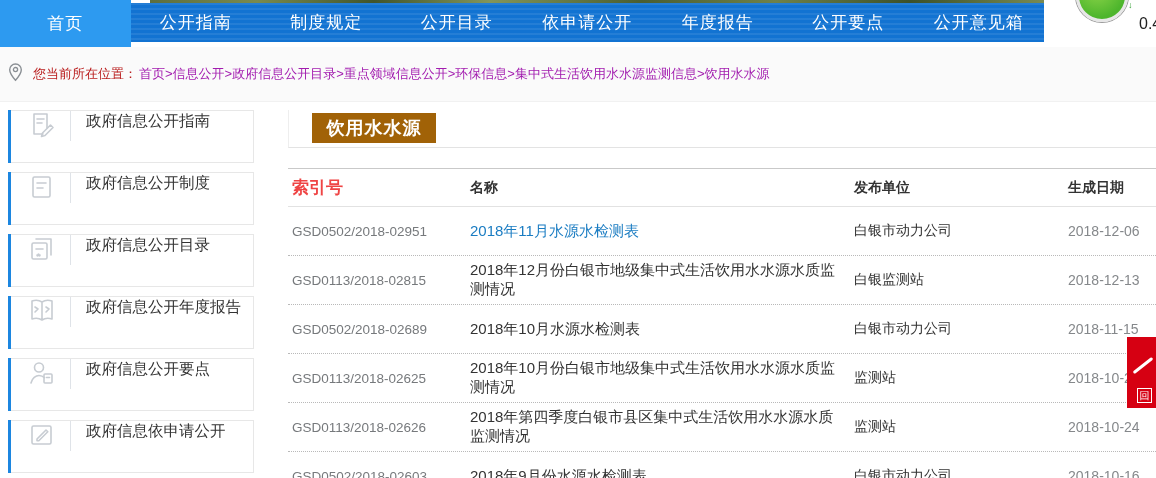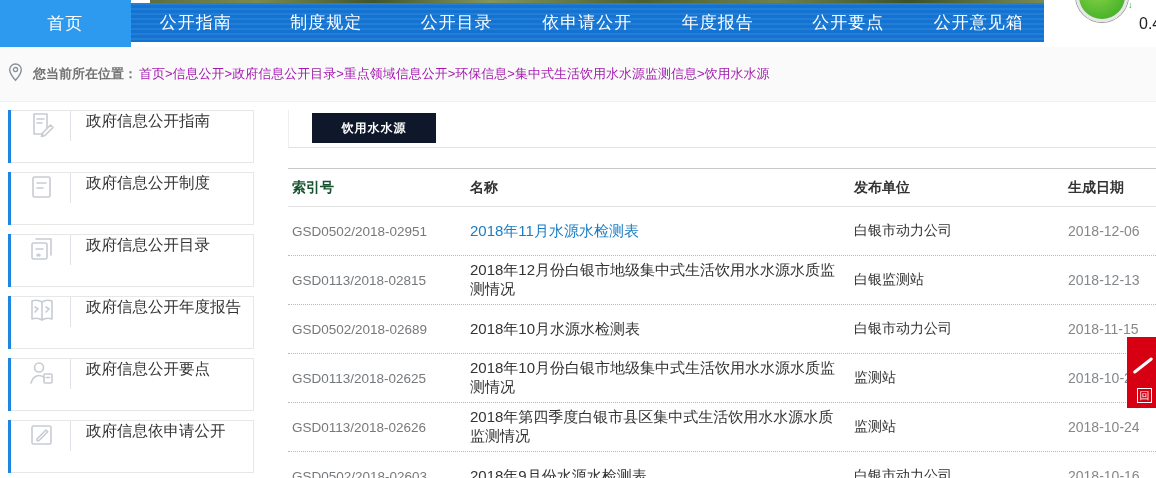--- a/index.html
+++ b/index.html
@@ -21,51 +21,51 @@
   .speed-circle{position:absolute;left:1076px;top:-30px;width:46px;height:46px;border-radius:50%;
     background:radial-gradient(circle at 40% 35%,#8ed64a,#4db52c 70%);border:3px solid #e7e7e7;
     box-shadow:0 0 0 1px #9a9a9a;z-index:50;}
   .speed-text{position:absolute;left:1139px;top:15px;font-size:16px;color:#222;z-index:50;}
   .speed-arrow{position:absolute;left:1128px;top:0px;font-size:9px;color:#2f9e2f;z-index:50;}
 
   
   .breadcrumb{position:absolute;top:47px;left:0;width:100%;height:55px;background:#fafafa;
     display:flex;align-items:center;border-bottom:1px solid #f1f1f1;box-sizing:border-box;}
   .pin{margin:0 10px 0 8px;flex:0 0 auto;}
-  .breadcrumb .label{font-size:13px;color:#737373;font-weight:bold;}
+  .breadcrumb .label{font-size:13px;color:#b91c1c;font-weight:normal;}
   .breadcrumb .path{font-size:13px;color:#a21caf;margin-left:2px;}
 
   
   .sidebar{position:absolute;left:8px;top:110px;width:246px;}
   .side-item{position:relative;height:51px;border:1px solid #e7e7e7;border-left:none;background:#fff;
     margin-bottom:9px;display:flex;align-items:flex-start;cursor:pointer;}
   .side-accent{position:absolute;left:0;top:-1px;bottom:-1px;width:3px;background:#1c86e0;}
   .side-icon{margin-left:20px;width:28px;height:28px;flex:0 0 auto;display:flex;align-items:center;justify-content:center;}
   .side-divider{width:1px;height:30px;background:#dfe3e8;margin-left:14px;}
   .side-label{margin-left:15px;font-size:15.5px;color:#333;white-space:nowrap;}
 
   
   .main{position:absolute;left:288px;top:110px;width:868px;}
   .panel-head{height:37px;border-bottom:1px solid #e3e3e3;border-left:1px solid #eee;position:relative;background:#fff;}
-  .title-tab{position:absolute;left:23px;top:3px;width:124px;height:30px;background:#0f172a;color:#fff;
-    font-size:12px;font-weight:bold;display:flex;align-items:center;justify-content:center;letter-spacing:1px;}
+  .title-tab{position:absolute;left:23px;top:3px;width:124px;height:30px;background:#a16207;color:#fff;
+    font-size:18px;font-weight:bold;display:flex;align-items:center;justify-content:center;letter-spacing:1px;}
 
   .table{margin-top:20px;border-top:1px solid #c9c9c9;}
   .trow{display:grid;grid-template-columns:172px 390px 160px 1fr;align-items:center;height:48px;
     border-bottom:1px dotted #b9b9b9;}
   .trow:last-child{border-bottom:none;}
   .thead{height:37px;border-bottom:1px solid #e2e2e2;}
   .thead .c{font-weight:bold;color:#333;font-size:14px;}
   .c{padding:0 4px;box-sizing:border-box;}
   .c1{padding-left:4px;font-size:13.5px;color:#76797c;}
   .c2{padding-left:10px;font-size:15px;color:#333;}
   .c2 a{color:#1a7cc2;text-decoration:none;cursor:pointer;}
   .c3{text-align:left;font-size:14px;color:#333;}
   .c4{padding-left:58px;font-size:14px;color:#85888b;}
-  .thead .c1{font-size:14px;color:#14532d;}
+  .thead .c1{font-size:17px;color:#ef4444;}
   .thead .c2{font-size:14px;}
   .thead .c3{font-size:14px;}
   .thead .c4{font-size:14px;color:#333;}
 
   
   .red-widget{position:absolute;right:0;top:337px;width:29px;height:71px;background:#d60012;z-index:60;cursor:pointer;}
   .pen-stroke{position:absolute;left:4px;top:27px;width:24px;height:3px;background:#fff;transform:rotate(-38deg);border-radius:2px;}
   .back-chip{position:absolute;right:4px;bottom:5px;width:13px;height:13px;border:1px solid #fff;
     color:#fff;font-size:10px;line-height:13px;text-align:center;}
 </style>

